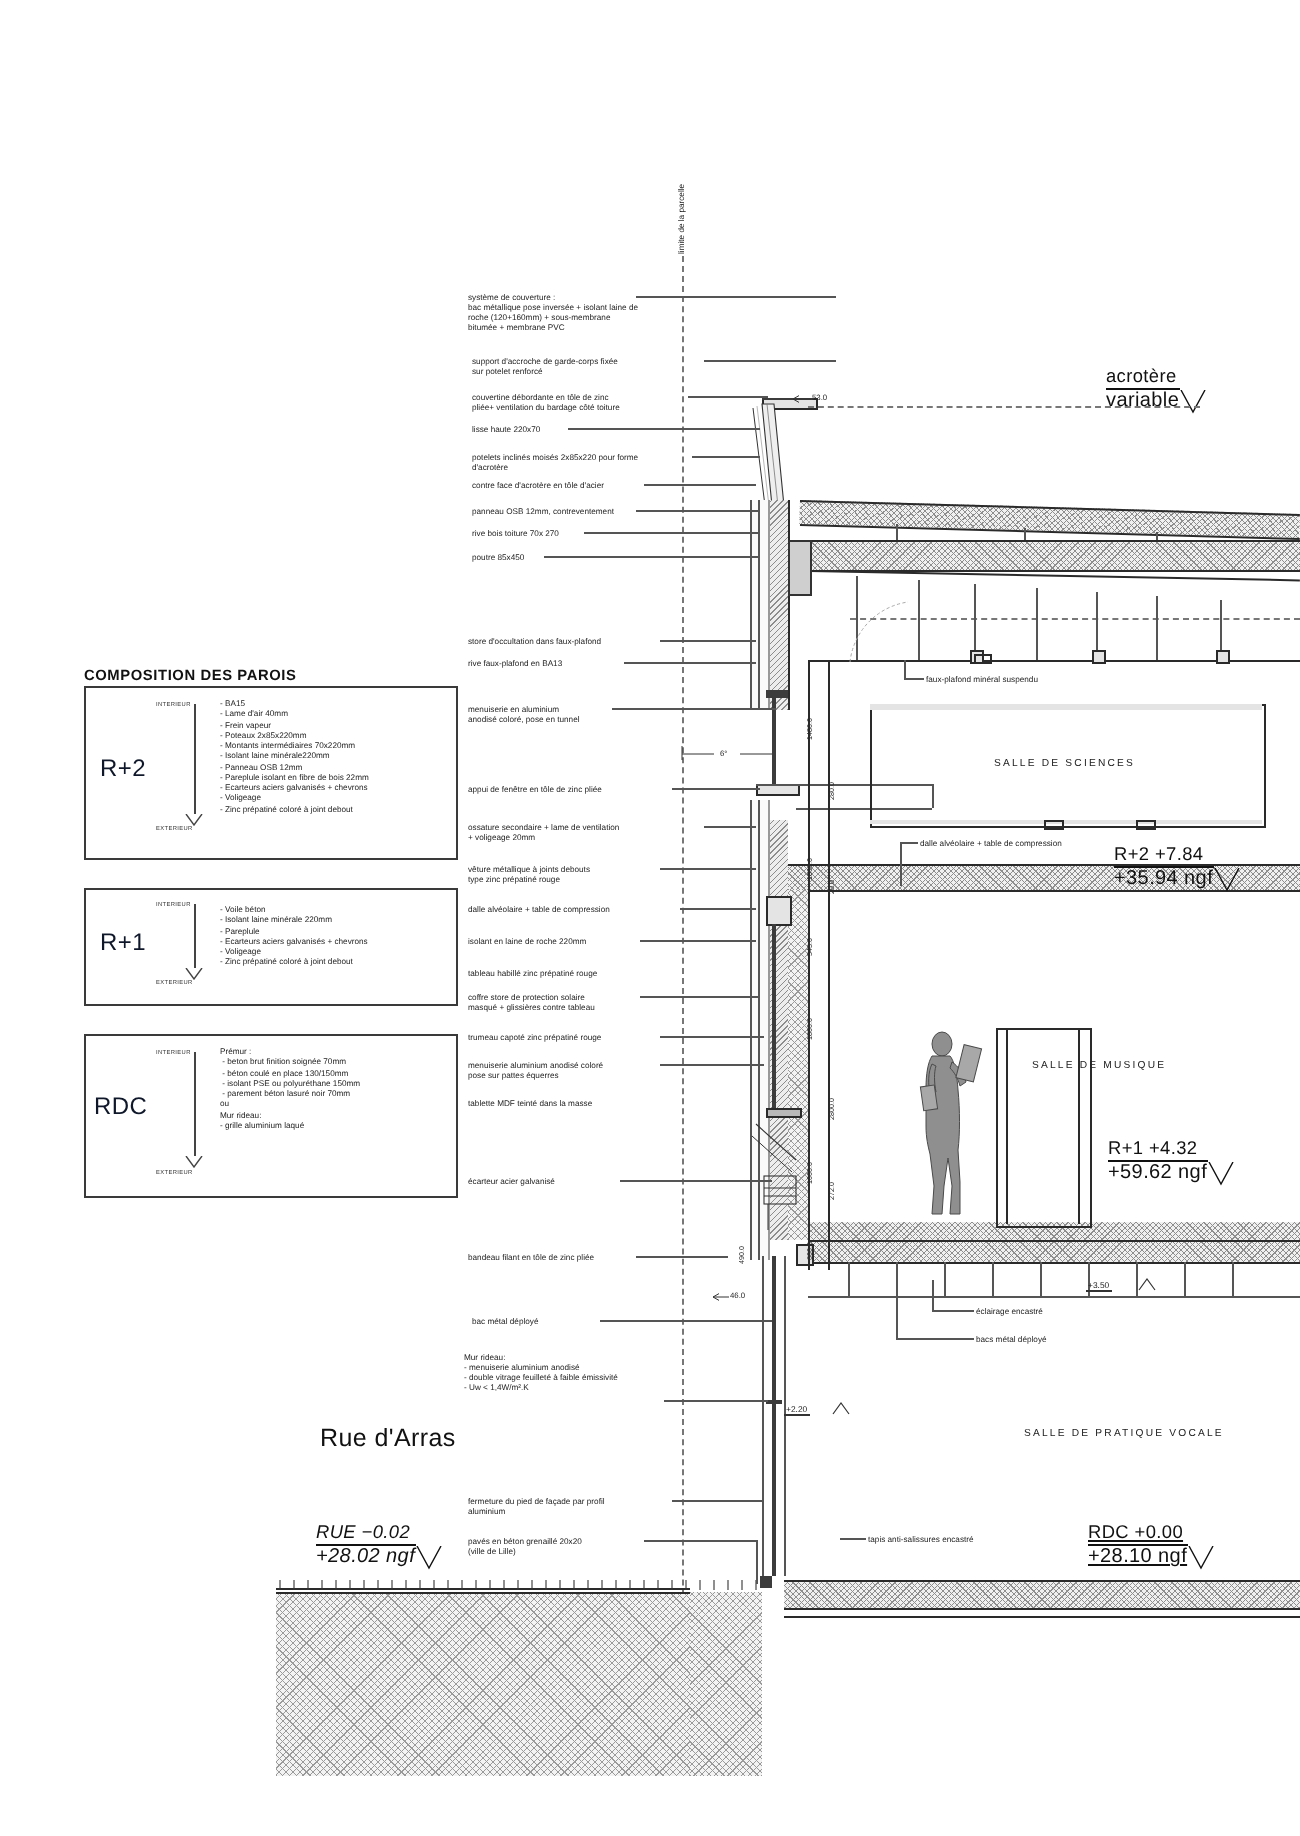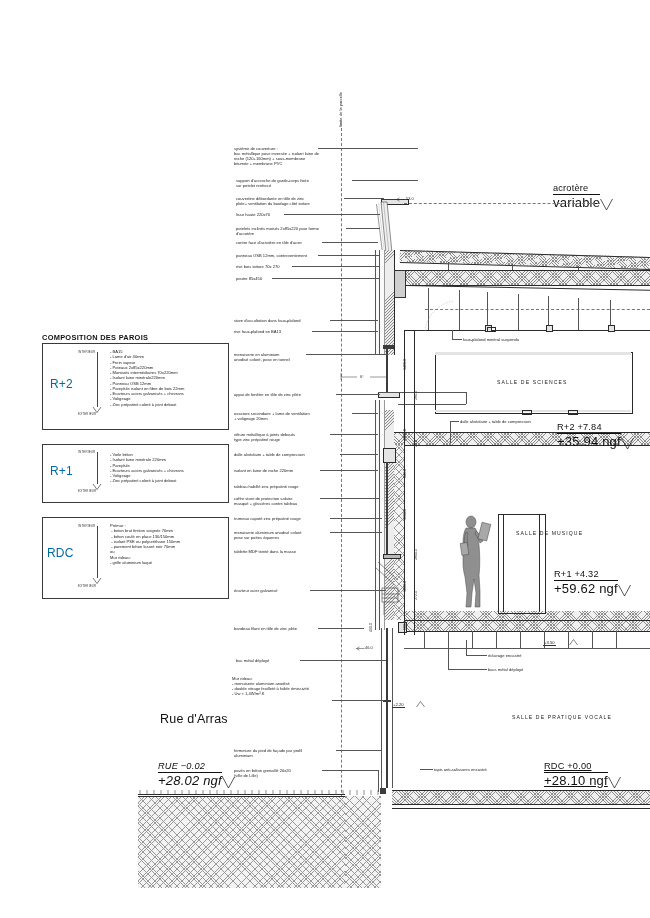--- a/index.html
+++ b/index.html
@@ -13,36 +13,36 @@
   .vline{position:absolute;width:0;border-left:0.6px solid #2a2a2a;}
   .hl-thin{position:absolute;height:0;border-top:0.5px solid #555;}
   .vl-thin{position:absolute;width:0;border-left:0.5px solid #555;}
   .dash-v{position:absolute;width:0;border-left:0.7px dashed #777;}
   .dash-h{position:absolute;height:0;border-top:0.7px dashed #777;}
   .box{position:absolute;border:0.7px solid #2a2a2a;}
 
   
   #legend-title{left:42px;top:333px;font-size:7.4px;letter-spacing:.3px;color:#111;font-weight:bold;}
   .paroi-box{position:absolute;left:42px;border:0.7px solid #3a3a3a;background:#fff;}
-  .paroi-level{position:absolute;font-size:12px;color:#0369a1;letter-spacing:.2px;}
+  .paroi-level{position:absolute;font-size:12px;color:#0f172a;letter-spacing:.2px;}
   .paroi-int{position:absolute;font-size:2.9px;color:#333;letter-spacing:.2px;}
   .paroi-ext{position:absolute;font-size:2.9px;color:#333;letter-spacing:.2px;}
   .paroi-list{position:absolute;font-size:4.1px;line-height:5.25px;color:#1d1d1d;white-space:pre;}
   .arrowcol{position:absolute;width:10px;}
   .arrowcol .stem{position:absolute;left:5px;top:0;bottom:6px;border-left:0.6px solid #444;}
   .arrowcol .vee{position:absolute;left:0px;bottom:0;width:10px;height:6px;}
 
   
   .anno{position:absolute;font-size:4.1px;line-height:5.1px;white-space:pre;color:#1d1d1d;}
 
   
   .lvl{position:absolute;color:#111;}
   .lvl .l1{font-size:9.2px;letter-spacing:.2px;white-space:nowrap;}
   .lvl .rule{height:0;border-top:0.8px solid #111;margin:0.5px 0 0.5px 0;}
-  .lvl .l2{font-size:13px;letter-spacing:.2px;white-space:nowrap;}
+  .lvl .l2{font-size:10px;letter-spacing:.2px;white-space:nowrap;}
   .lvl .vee{position:absolute;right:-13px;bottom:-1px;width:13px;height:12px;}
 
   .roomlabel{position:absolute;font-size:5.1px;letter-spacing:1.1px;color:#222;white-space:nowrap;}
 
   
   .fill-conc{background:
       repeating-linear-gradient(45deg,#9a9a9a 0 0.4px,transparent 0.4px 2.4px),
       repeating-linear-gradient(-45deg,#9a9a9a 0 0.4px,transparent 0.4px 2.4px),#f3f3f3;}
   .fill-insul{background:
       repeating-linear-gradient(-45deg,#8c8c8c 0 0.45px,transparent 0.45px 2.1px),#ededed;}

